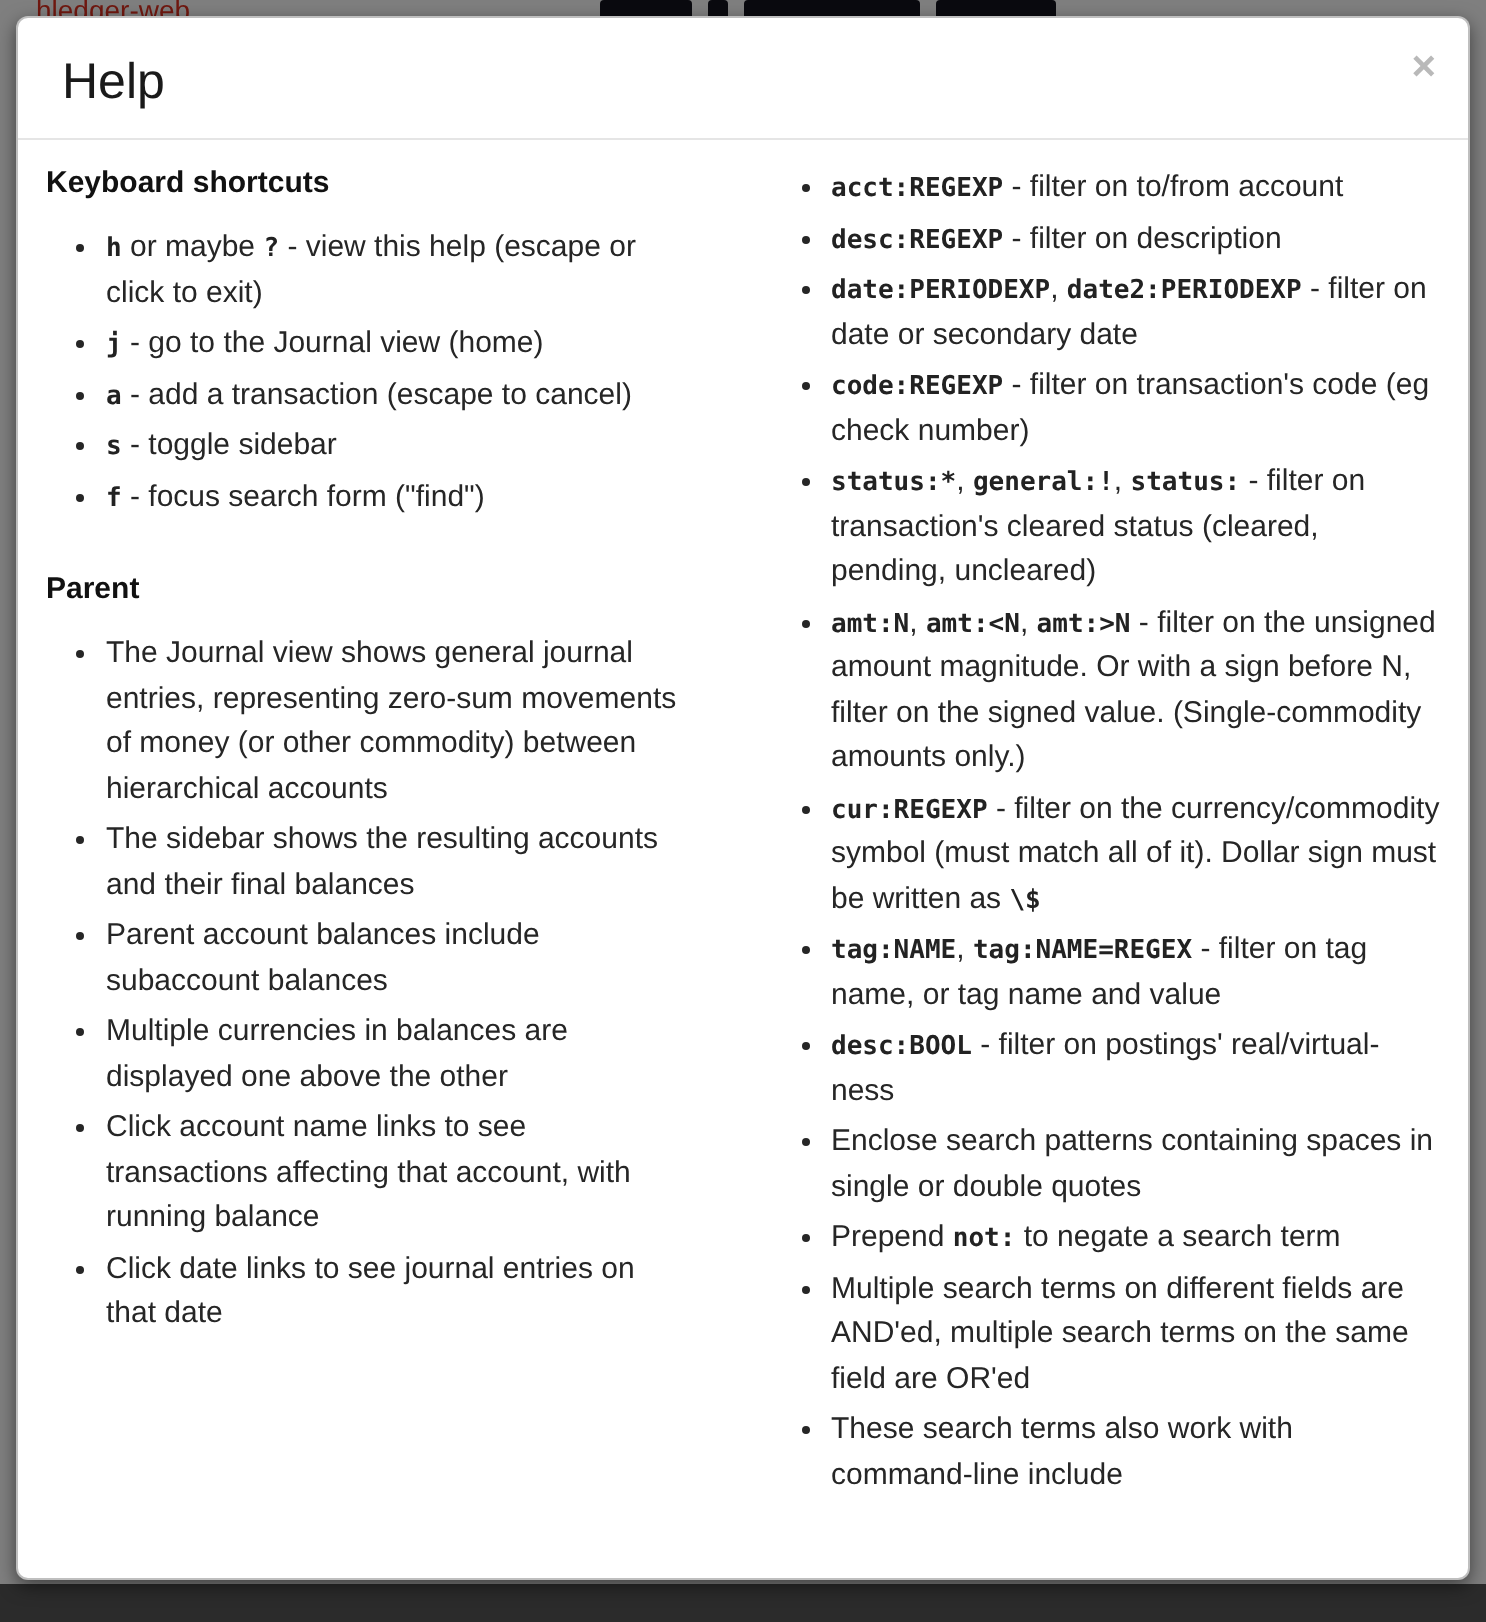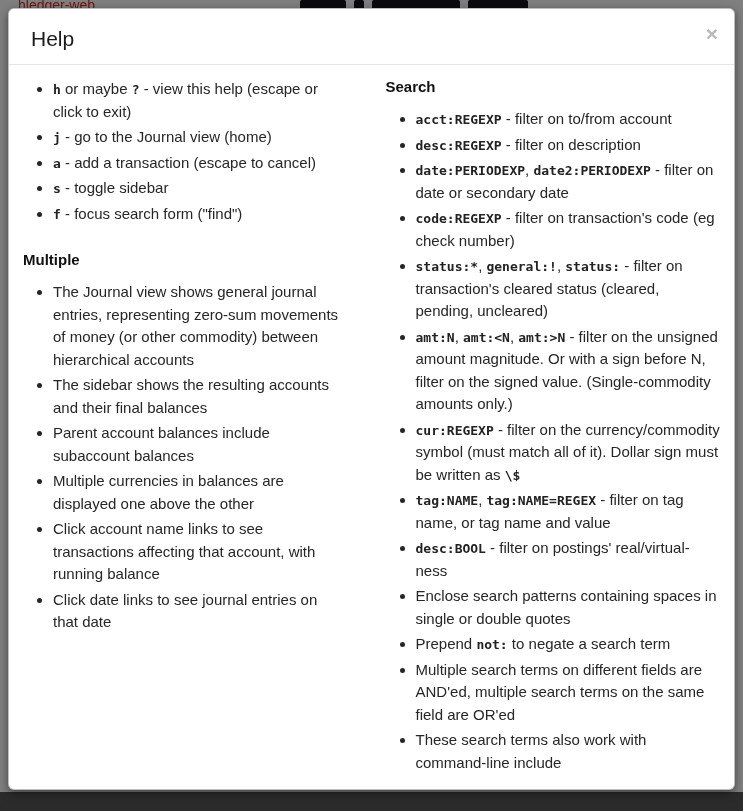--- a/index.html
+++ b/index.html
@@ -46,21 +46,21 @@
     border-radius: 6px;
     box-shadow: 0 3px 9px rgba(0,0,0,0.5);
     overflow: hidden;
   }
   .modal-header {
     position: relative;
     padding: 17px 22px 13px 22px;
     border-bottom: 1px solid #e5e5e5;
   }
   .modal-title {
-    margin: 0; font-size: 21px; font-weight: 500; color: #1a1a1a; line-height: 1.2;
+    margin: 0; font-size: 25px; font-weight: 500; color: #1a1a1a; line-height: 1.2;
   }
   .close {
     position: absolute; top: 14px; right: 16px;
     background: none; border: none; padding: 0;
     font-size: 21px; font-weight: bold; line-height: 1;
     color: #b9b9b9; cursor: pointer;
     font-family: "Liberation Sans", sans-serif;
   }
   .modal-body {
     display: flex;
@@ -107,39 +107,39 @@
 
   <div class="backdrop"></div>
 
   <div class="modal">
     <div class="modal-header">
       <h1 class="modal-title">Help</h1>
       <button class="close">×</button>
     </div>
     <div class="modal-body">
       <div class="col col-left">
+          <div class="section-heading">Keyboard shortcuts</div>
           <ul class="help-list">
             <li><code class="code-term">h</code> or maybe <code class="code-term">?</code> - view this help (escape or click to exit)</li>
             <li><code class="code-term">j</code> - go to the Journal view (home)</li>
             <li><code class="code-term">a</code> - add a transaction (escape to cancel)</li>
             <li><code class="code-term">s</code> - toggle sidebar</li>
             <li><code class="code-term">f</code> - focus search form ("find")</li>
           </ul>
-          <div class="section-heading">Multiple</div>
+          <div class="section-heading">Parent</div>
           <ul class="help-list">
             <li>The Journal view shows general journal entries, representing zero-sum movements of money (or other commodity) between hierarchical accounts</li>
             <li>The sidebar shows the resulting accounts and their final balances</li>
             <li>Parent account balances include subaccount balances</li>
             <li>Multiple currencies in balances are displayed one above the other</li>
             <li>Click account name links to see transactions affecting that account, with running balance</li>
             <li>Click date links to see journal entries on that date</li>
           </ul>
         </div>
       <div class="col col-right">
-          <div class="section-heading">Search</div>
           <ul class="help-list">
             <li><code class="code-term">acct:REGEXP</code> - filter on to/from account</li>
             <li><code class="code-term">desc:REGEXP</code> - filter on description</li>
             <li><code class="code-term">date:PERIODEXP</code>, <code class="code-term">date2:PERIODEXP</code> - filter on date or secondary date</li>
             <li><code class="code-term">code:REGEXP</code> - filter on transaction's code (eg check number)</li>
             <li><code class="code-term">status:*</code>, <code class="code-term">general:!</code>, <code class="code-term">status:</code> - filter on transaction's cleared status (cleared, pending, uncleared)</li>
             <li><code class="code-term">amt:N</code>, <code class="code-term">amt:&lt;N</code>, <code class="code-term">amt:&gt;N</code> - filter on the unsigned amount magnitude. Or with a sign before N, filter on the signed value. (Single-commodity amounts only.)</li>
             <li><code class="code-term">cur:REGEXP</code> - filter on the currency/commodity symbol (must match all of it). Dollar sign must be written as <code class="code-term">\$</code></li>
             <li><code class="code-term">tag:NAME</code>, <code class="code-term">tag:NAME=REGEX</code> - filter on tag name, or tag name and value</li>
             <li><code class="code-term">desc:BOOL</code> - filter on postings' real/virtual-ness</li>

